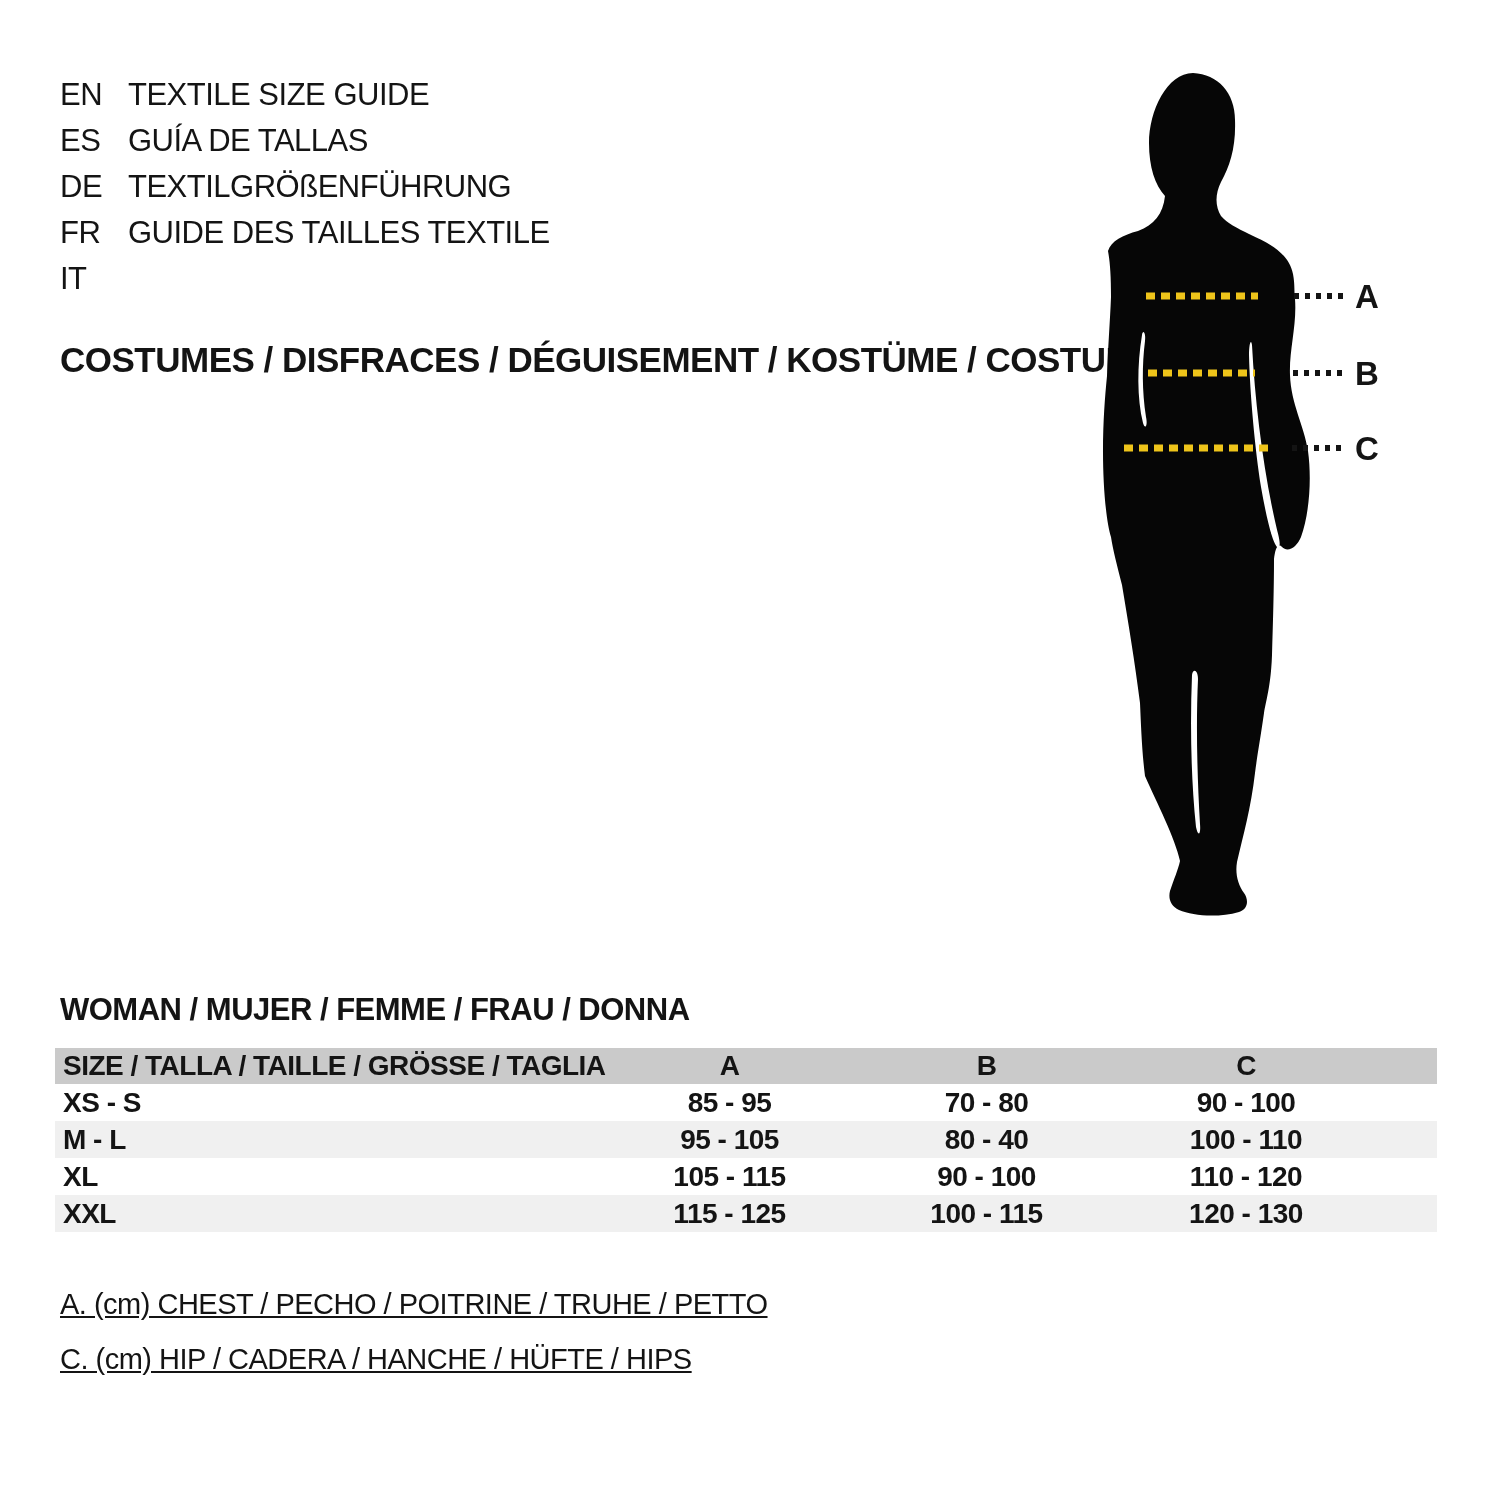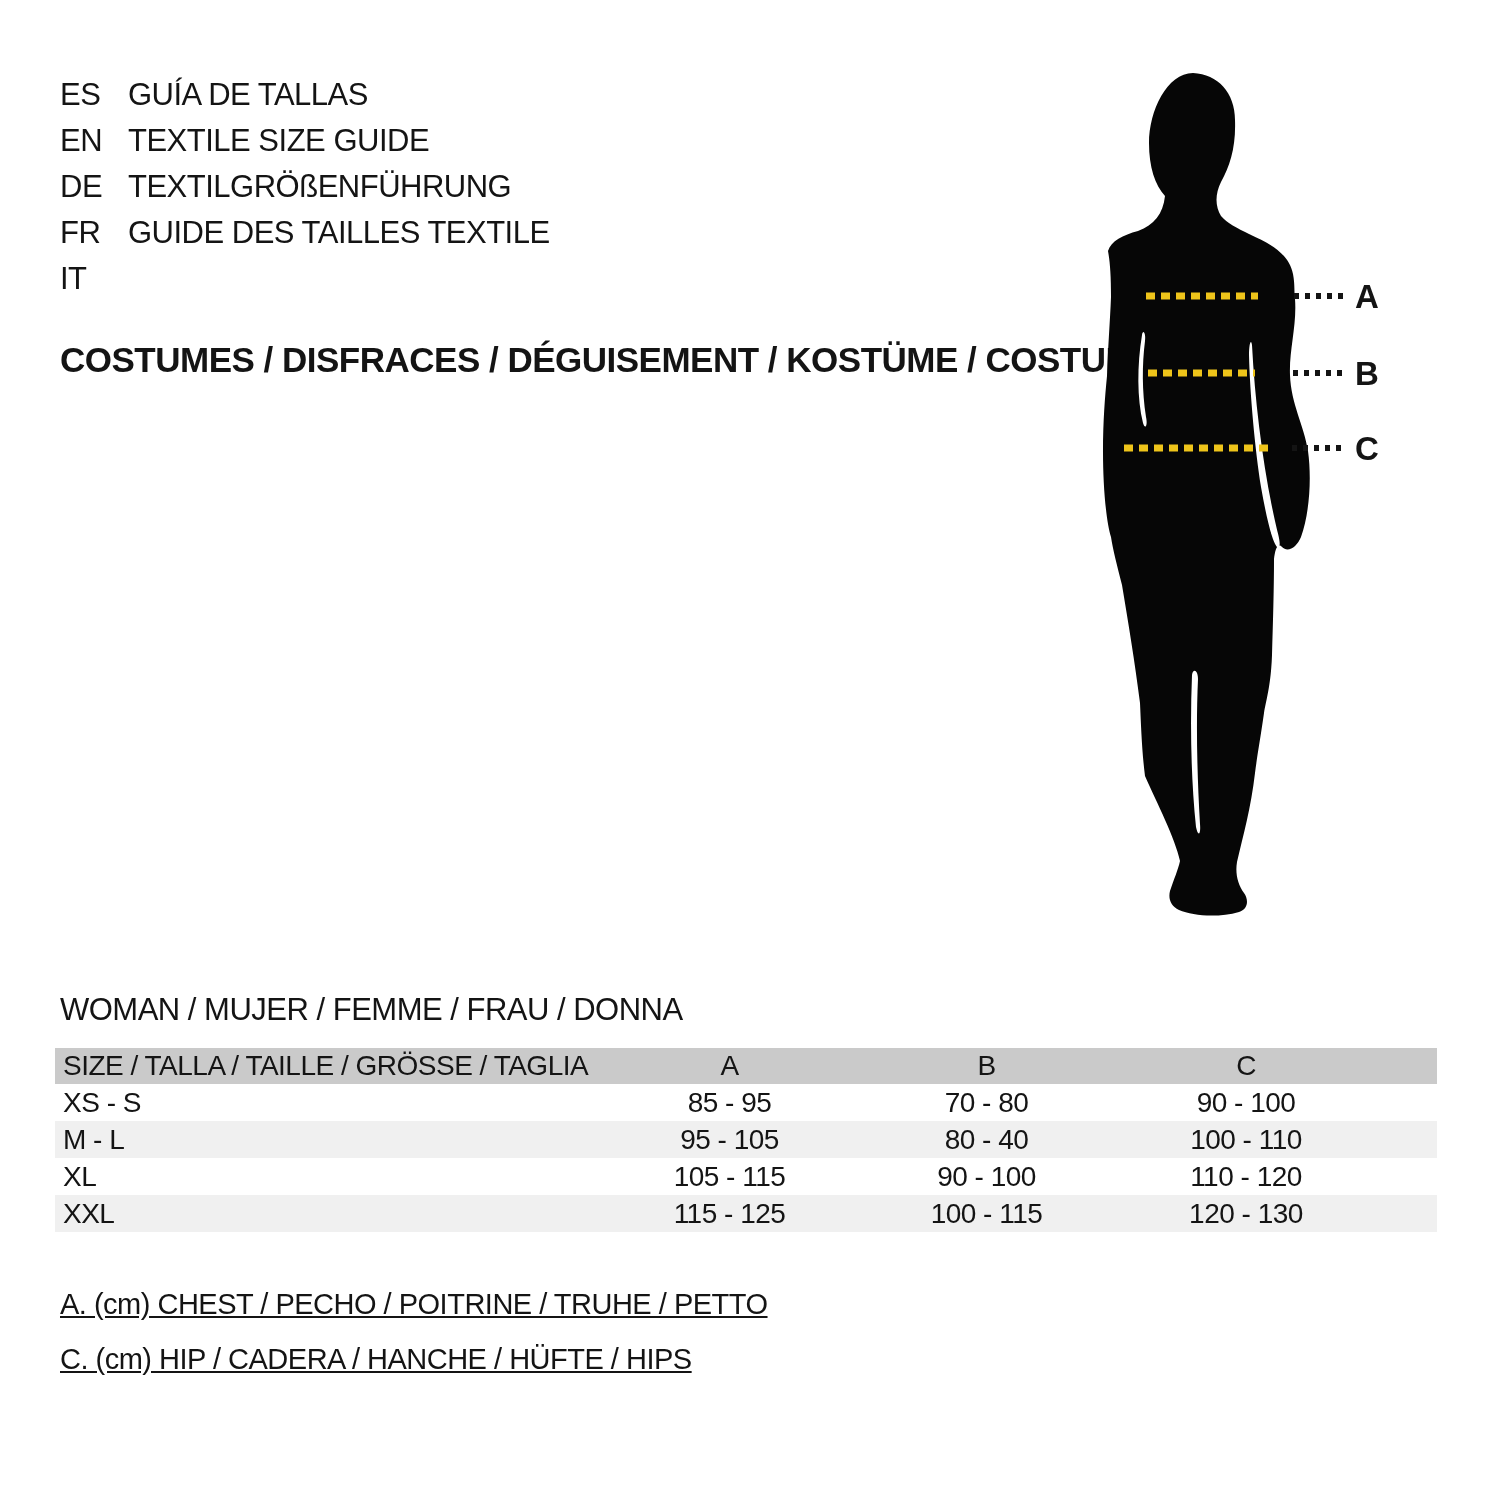--- a/index.html
+++ b/index.html
@@ -32,52 +32,53 @@
   .figure-wrap{position:absolute;left:1085px;top:73px;width:310px;height:862px;}
   .figure-wrap svg{display:block;width:100%;height:100%;}
   .body-fill{fill:#060606;}
   .gap-fill{fill:#ffffff;}
   .yline{stroke:var(--accent-yellow);stroke-width:7;stroke-dasharray:9 6;}
   .bline{stroke:var(--ink);stroke-width:6;stroke-dasharray:5 6;}
   .measure-label{font-family:"Liberation Sans",sans-serif;font-weight:bold;font-size:33px;fill:var(--ink);}
   
   .section-title{
     position:absolute;left:60px;top:992px;
-    font-size:31px;font-weight:normal;letter-spacing:-.5px;white-space:nowrap;
+    font-size:31px;font-weight:bold;letter-spacing:-.5px;white-space:nowrap;
   }
   
   .size-table{position:absolute;left:55px;top:1048px;width:1382px;font-size:28px;}
   .t-row{
     display:grid;
     grid-template-columns:546px 257px 257px 262px;
     align-items:center;
     height:37px;
     padding-right:32px;
+    font-weight:bold;
   }
   .t-head{height:36px;background:var(--table-header-bg);}
   .t-row:nth-child(odd):not(.t-head){background:var(--table-alt-row-bg);}
   .c-size{padding-left:8px;text-align:left;letter-spacing:-.5px;white-space:nowrap;}
   .c-val{text-align:center;letter-spacing:-.5px;white-space:nowrap;}
   
   .legend{position:absolute;left:60px;top:1277px;list-style:none;text-decoration:underline;}
   .legend li{line-height:55px;font-size:29px;letter-spacing:-.5px;white-space:nowrap;}
 </style>
 </head>
 <body>
 
 <div class="canvas">
 
   <section class="languages">
     <div class="lang-row">
+      <span class="lang-code">EN</span>
+      <span class="lang-label">TEXTILE SIZE GUIDE</span>
+    </div>
+    <div class="lang-row">
       <span class="lang-code">ES</span>
       <span class="lang-label">GUÍA DE TALLAS</span>
-    </div>
-    <div class="lang-row">
-      <span class="lang-code">EN</span>
-      <span class="lang-label">TEXTILE SIZE GUIDE</span>
     </div>
     <div class="lang-row">
       <span class="lang-code">DE</span>
       <span class="lang-label">TEXTILGRÖßENFÜHRUNG</span>
     </div>
     <div class="lang-row">
       <span class="lang-code">FR</span>
       <span class="lang-label">GUIDE DES TAILLES TEXTILE</span>
     </div>
     <div class="lang-row">

